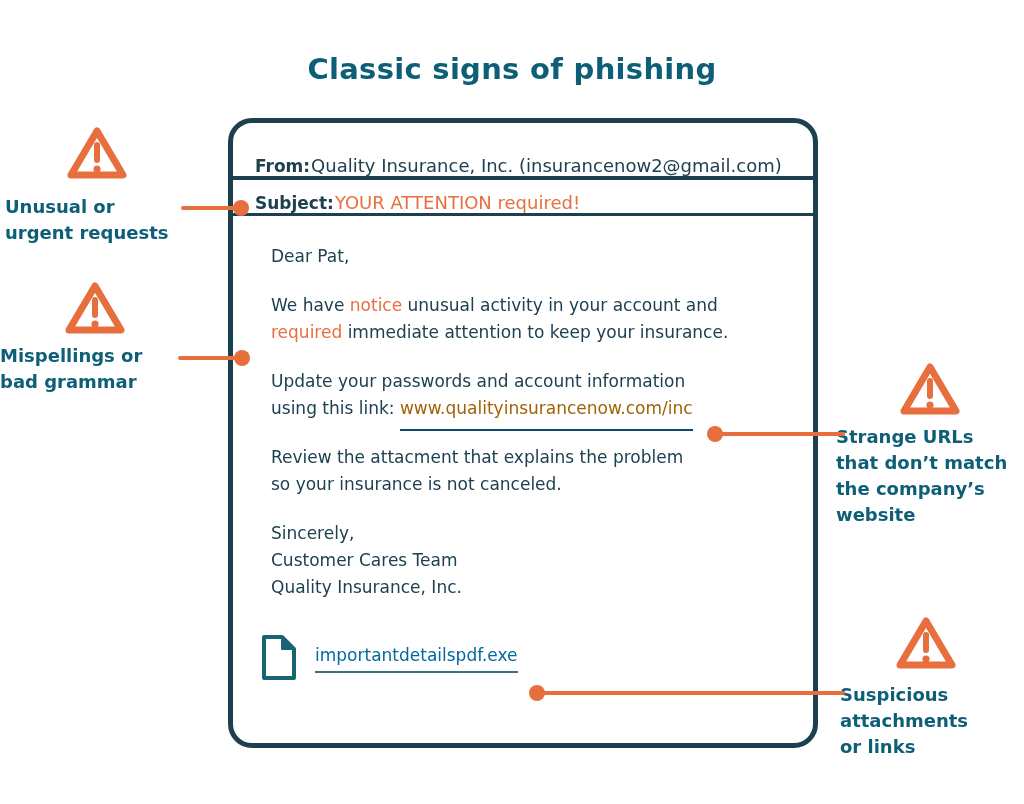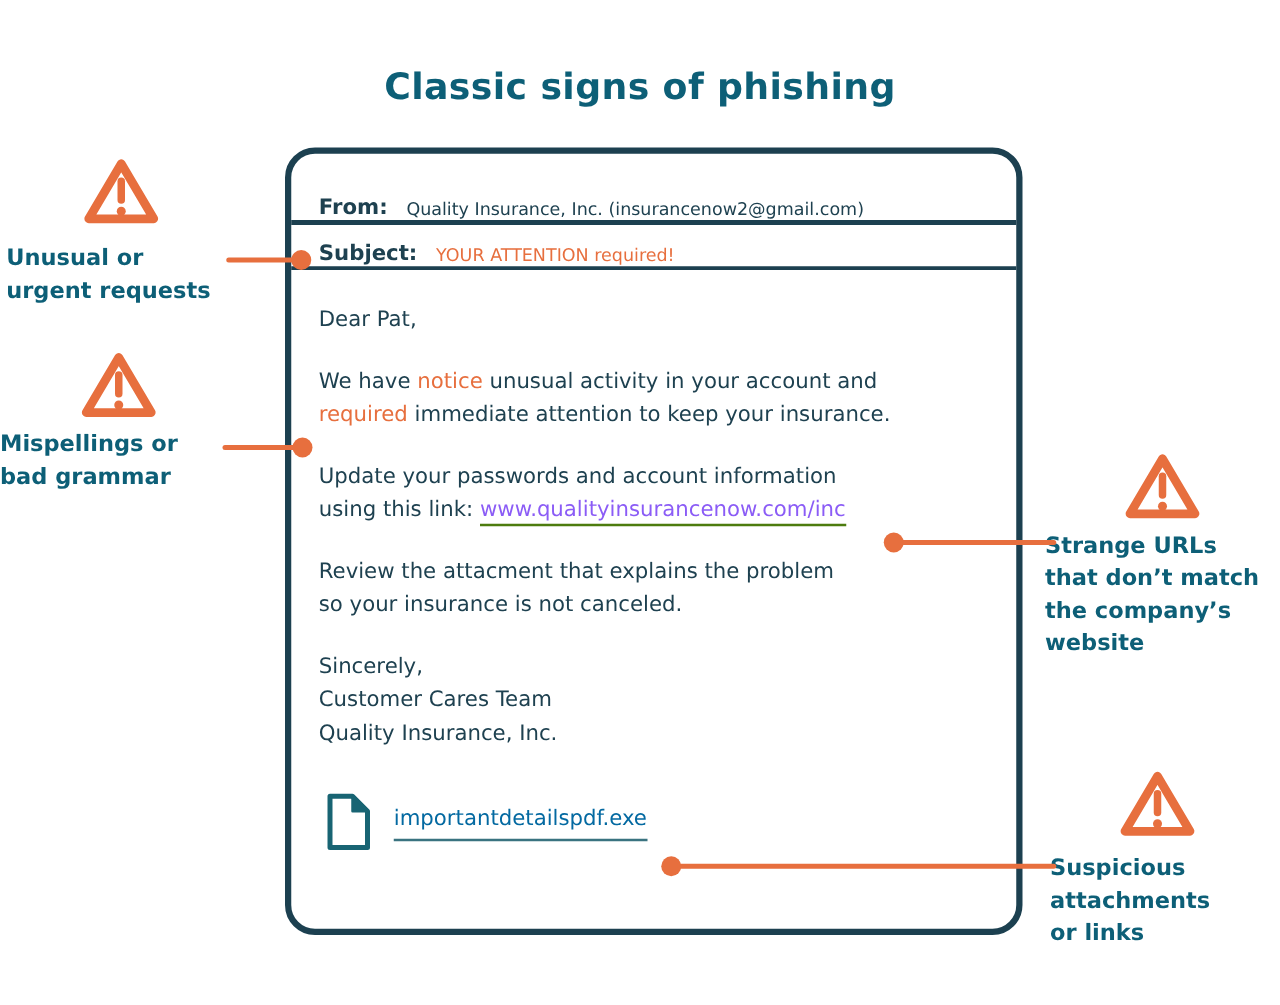--- a/index.html
+++ b/index.html
@@ -33,34 +33,34 @@
     background: #fff;
   }
   .hdr-row {
     display: flex;
     align-items: flex-end;
     padding: 0 22px;
   }
   .from-row { height: 57px; border-bottom: 4px solid #1C4050; }
   .subject-row { height: 36px; border-bottom: 3px solid #1C4050; }
   .hdr-label { font-weight: bold; color: #1E4150; font-size: 17px; }
-  .hdr-value { margin-left: 15px; color: #1E4150; font-size: 14px; }
+  .hdr-value { margin-left: 1px; color: #1E4150; font-size: 18px; }
   .orange { color: #E76F3E; }
   .email-body {
     padding: 27px 22px 0;
     color: #1E4150;
     font-size: 17px;
     line-height: 27px;
   }
-  .email-body p { margin: 0 0 22px; }
+  .email-body p { margin: 0 16px 22px; }
   .link {
-    color: #8b5cf6;
+    color: #a16207;
     text-decoration: none;
-    border-bottom: 2px solid #4d7c0f;
-    padding-bottom: 1px;
+    border-bottom: 2px solid #0c4a6e;
+    padding-bottom: 11px;
     cursor: pointer;
   }
   .attachment-row {
     display: flex;
     align-items: center;
     gap: 18px;
     margin-top: 33px;
     padding-left: 6px;
   }
   .attach-link {

